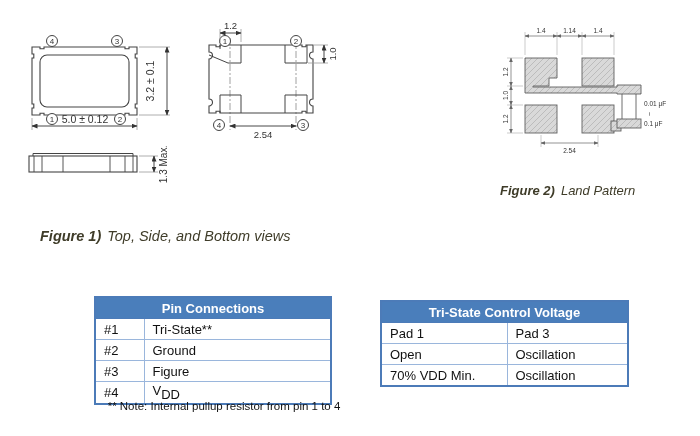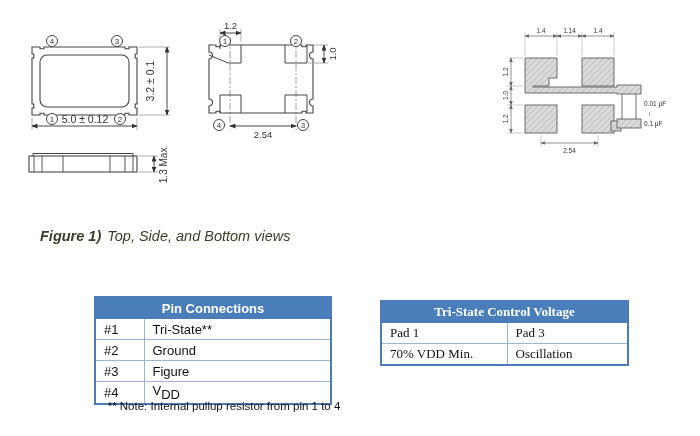--- a/index.html
+++ b/index.html
@@ -9,21 +9,21 @@
   .caption{font-style:italic;color:#3f3c29;white-space:nowrap;}
   .caption .cap-label{font-weight:bold;margin-right:6px;}
   .cap1{left:40px;top:228px;font-size:14.5px;}
   .cap2{left:500px;top:183px;font-size:13px;}
   table.dtable{border-collapse:collapse;table-layout:fixed;background:#fff;
                border:2px solid #4c7bb8;font-size:13px;color:#111;}
   table.dtable th{background:#4a7ebb;color:#ffffff;font-weight:bold;text-align:center;
                   height:20px;padding:0 4px;border:1px solid #4c7bb8;font-size:13px;margin-top:36px;}
   table.dtable td{border:1px solid #9ab6dc;padding:1px 8px;height:18px;vertical-align:middle;}
   .t1{left:94px;top:296px;width:236px;}
-  .t2{left:380px;top:300px;width:247px;font-family:Liberation Serif, serif;}
+  .t2{left:380px;top:300px;width:247px;}
   .note{left:94px;top:398px;width:260px;font-size:11.5px;color:#111;line-height:1.4;text-align:center;}
   sub.vsub{font-size:13px;}
   svg text{font-family:"Liberation Sans",sans-serif;fill:#333;}
 </style>
 </head>
 <body>
 
 <div class="canvas">
 
   <svg class="abs" style="left:18px;top:18px;" width="170" height="122" viewBox="0 0 170 122">
@@ -156,20 +156,23 @@
 
     <path d="M56,120 V132 M113,120 V132" stroke="#aaa" stroke-width="0.6"></path>
     <line x1="56" y1="128" x2="113" y2="128" stroke="#666" stroke-width="0.7" marker-start="url(#ar4)" marker-end="url(#ar4)"></line>
     <text x="84.5" y="138" font-size="6.5" text-anchor="middle" fill="#555">2.54</text>
 
     <text x="159" y="91" font-size="6.5" fill="#444">0.01 μF</text>
     <text x="164" y="101" font-size="7" fill="#444" text-anchor="middle" transform="rotate(90 164 99)">~</text>
     <text x="159" y="111" font-size="6.5" fill="#444">0.1 μF</text>
   </svg>
 
+  <div class="abs caption cap2">
+    <span class="cap-label">Figure 2)</span><span>Land Pattern</span>
+  </div>
   <div class="abs caption cap1">
     <span class="cap-label">Figure 1)</span><span>Top, Side, and Bottom views</span>
   </div>
 
   <table class="abs dtable t1">
     <colgroup>
         <col style="width:49px">
         <col style="width:187px">
       </colgroup>
     <thead>
@@ -210,19 +213,23 @@
       <tr>
           <th colspan="2">Tri-State Control Voltage</th>
         </tr>
     </thead>
     <tbody>
       <tr>
         <td>Pad 1</td>
         <td>Pad 3</td>
       </tr>
       <tr>
+        <td>Open</td>
+        <td>Oscillation</td>
+      </tr>
+      <tr>
         <td>70% VDD Min.</td>
         <td>Oscillation</td>
       </tr>
     </tbody>
   </table>
 
 </div>
 
 </body></html>

